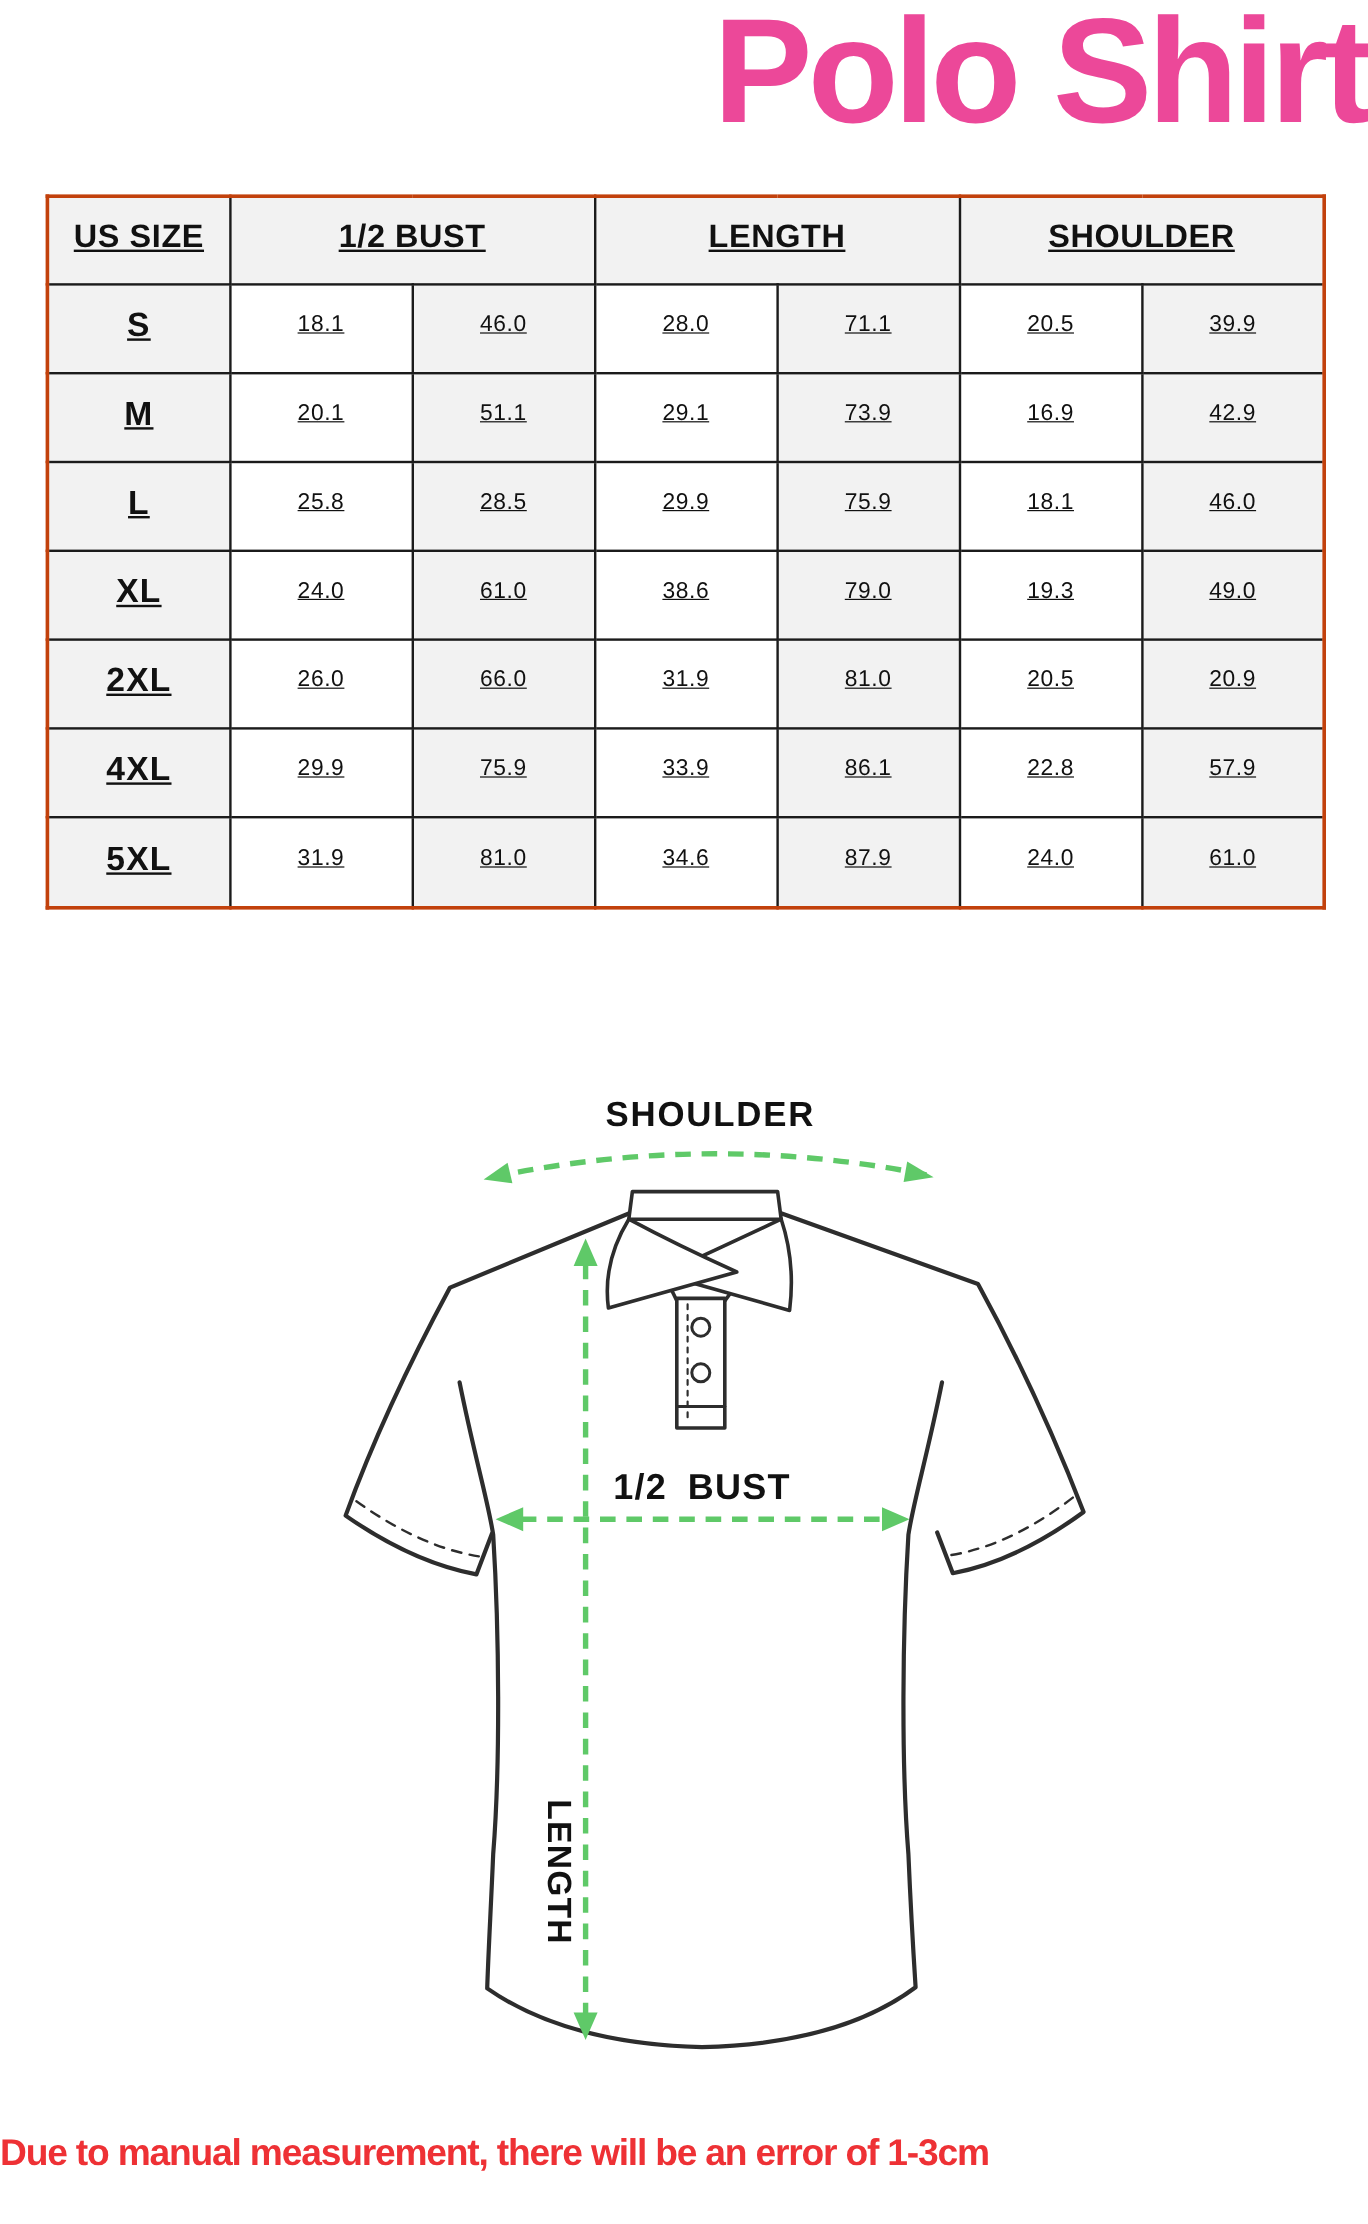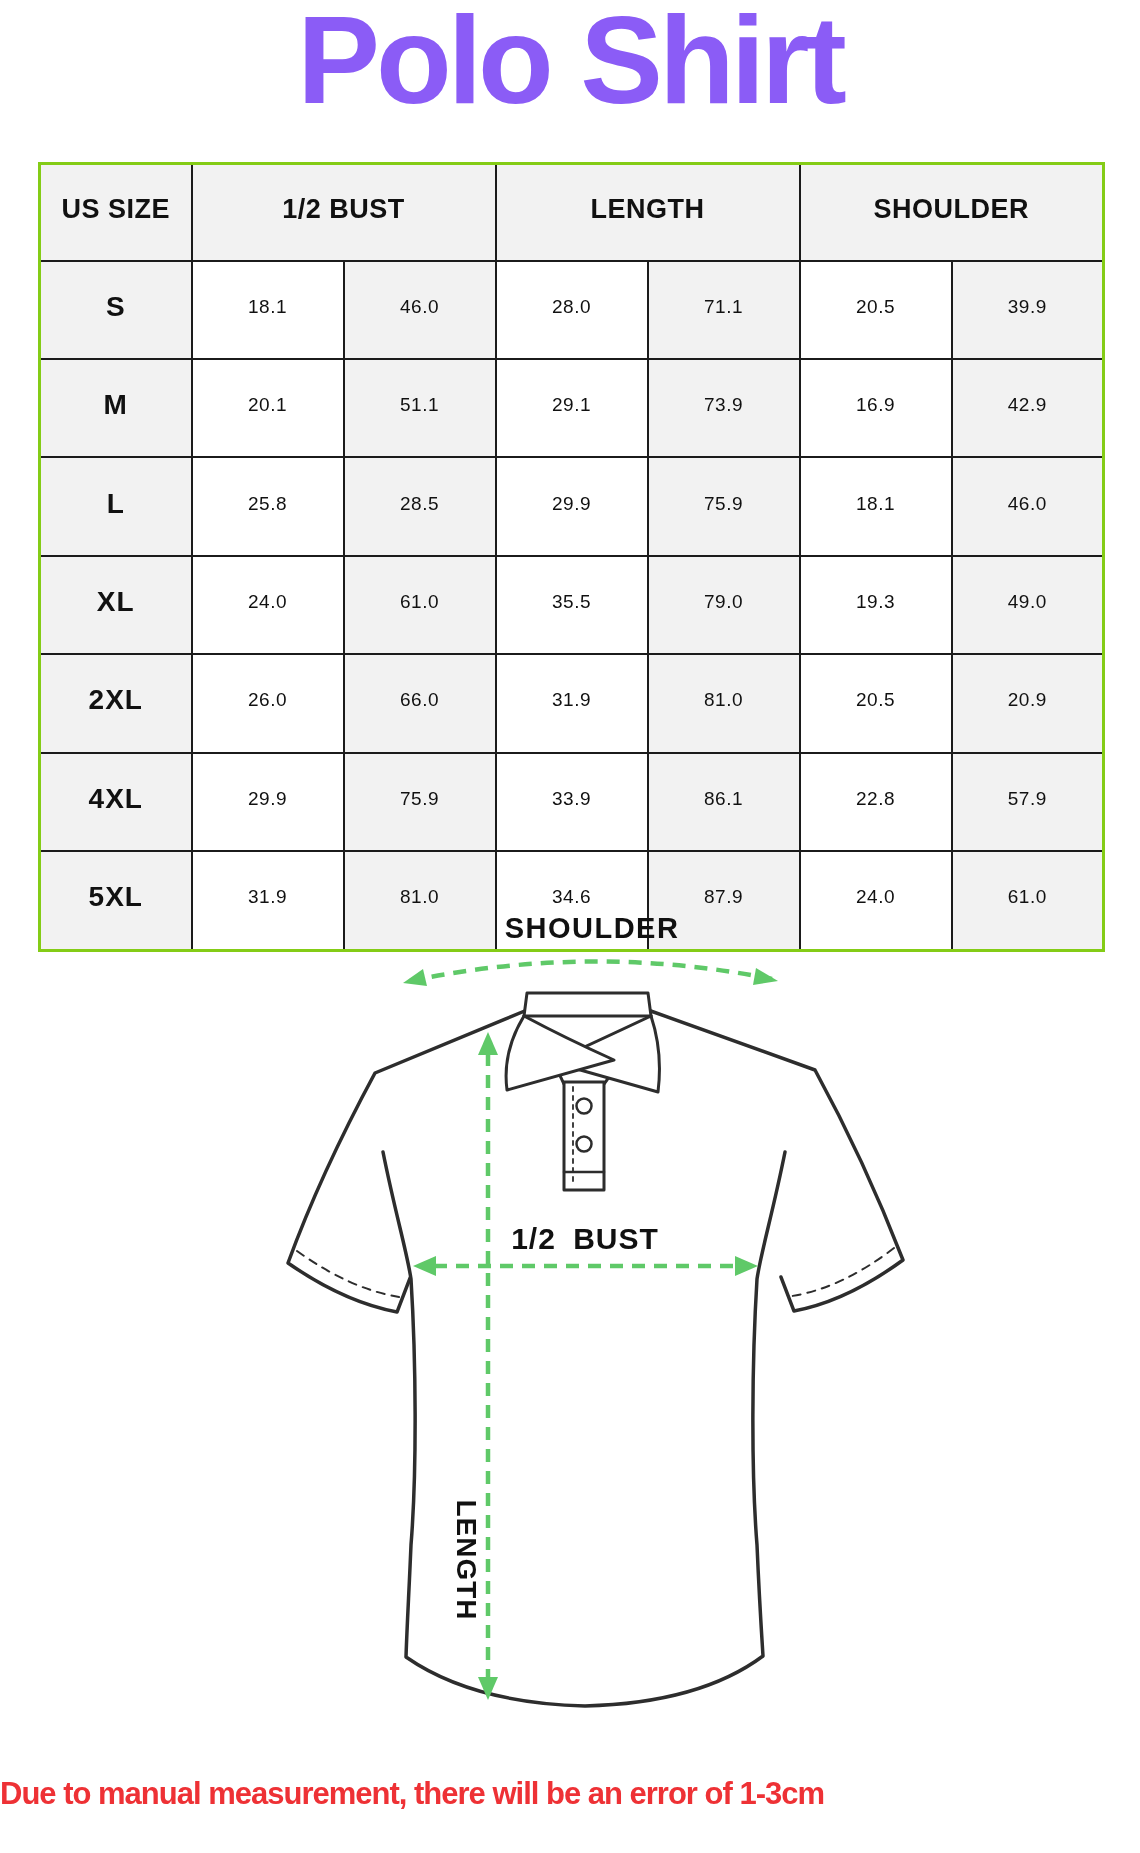--- a/index.html
+++ b/index.html
@@ -1,26 +1,26 @@
 <!DOCTYPE html>
 <html><head>
 <meta charset="utf-8">
 <style>
   html,body{margin:0;padding:0;background:#fff;}
   #page{position:relative;width:1140px;height:1853px;background:#ffffff;overflow:hidden;
         font-family:"Liberation Sans", sans-serif;color:#111;}
 
   
-  .title{position:absolute;top:2px;left:0;width:100%;text-align:center;
-         font-size:124px;font-weight:bold;letter-spacing:-4px;line-height:0.95;color:#8b5cf6;}
+  .title{position:absolute;top:2px;left:0;width:100%;text-align:right;
+         font-size:124px;font-weight:bold;letter-spacing:-4px;line-height:0.95;color:#ec4899;}
 
   
-  table.size{position:absolute;left:38px;top:162px;width:1067px;height:790px;
+  table.size{position:absolute;left:38px;top:162px;width:1067px;height:596px;
              border-collapse:collapse;table-layout:fixed;
-             border:3px solid #84cc16;}
+             border:3px solid #c2410c;text-decoration:underline;}
   table.size td,table.size th{border:2px solid #1b1b1b;text-align:center;vertical-align:middle;
              padding:0 0 6px 0;background:#fff;}
   table.size col{width:14.2857%;}
   table.size .g{background:#f2f2f2;}
   .hgroup{font-size:27px;font-weight:bold;letter-spacing:0.5px;}
   .hunit{font-size:28px;font-weight:bold;letter-spacing:0.5px;}
   .size-label{font-size:28px;font-weight:bold;letter-spacing:1px;}
   .val{font-size:19px;font-weight:normal;letter-spacing:0.5px;}
 
   
@@ -79,21 +79,21 @@
       <td class="g val">28.5</td>
       <td class="val">29.9</td>
       <td class="g val">75.9</td>
       <td class="val">18.1</td>
       <td class="g val">46.0</td>
     </tr>
     <tr>
       <td class="g size-label">XL</td>
       <td class="val">24.0</td>
       <td class="g val">61.0</td>
-      <td class="val">35.5</td>
+      <td class="val">38.6</td>
       <td class="g val">79.0</td>
       <td class="val">19.3</td>
       <td class="g val">49.0</td>
     </tr>
     <tr>
       <td class="g size-label">2XL</td>
       <td class="val">26.0</td>
       <td class="g val">66.0</td>
       <td class="val">31.9</td>
       <td class="g val">81.0</td>

